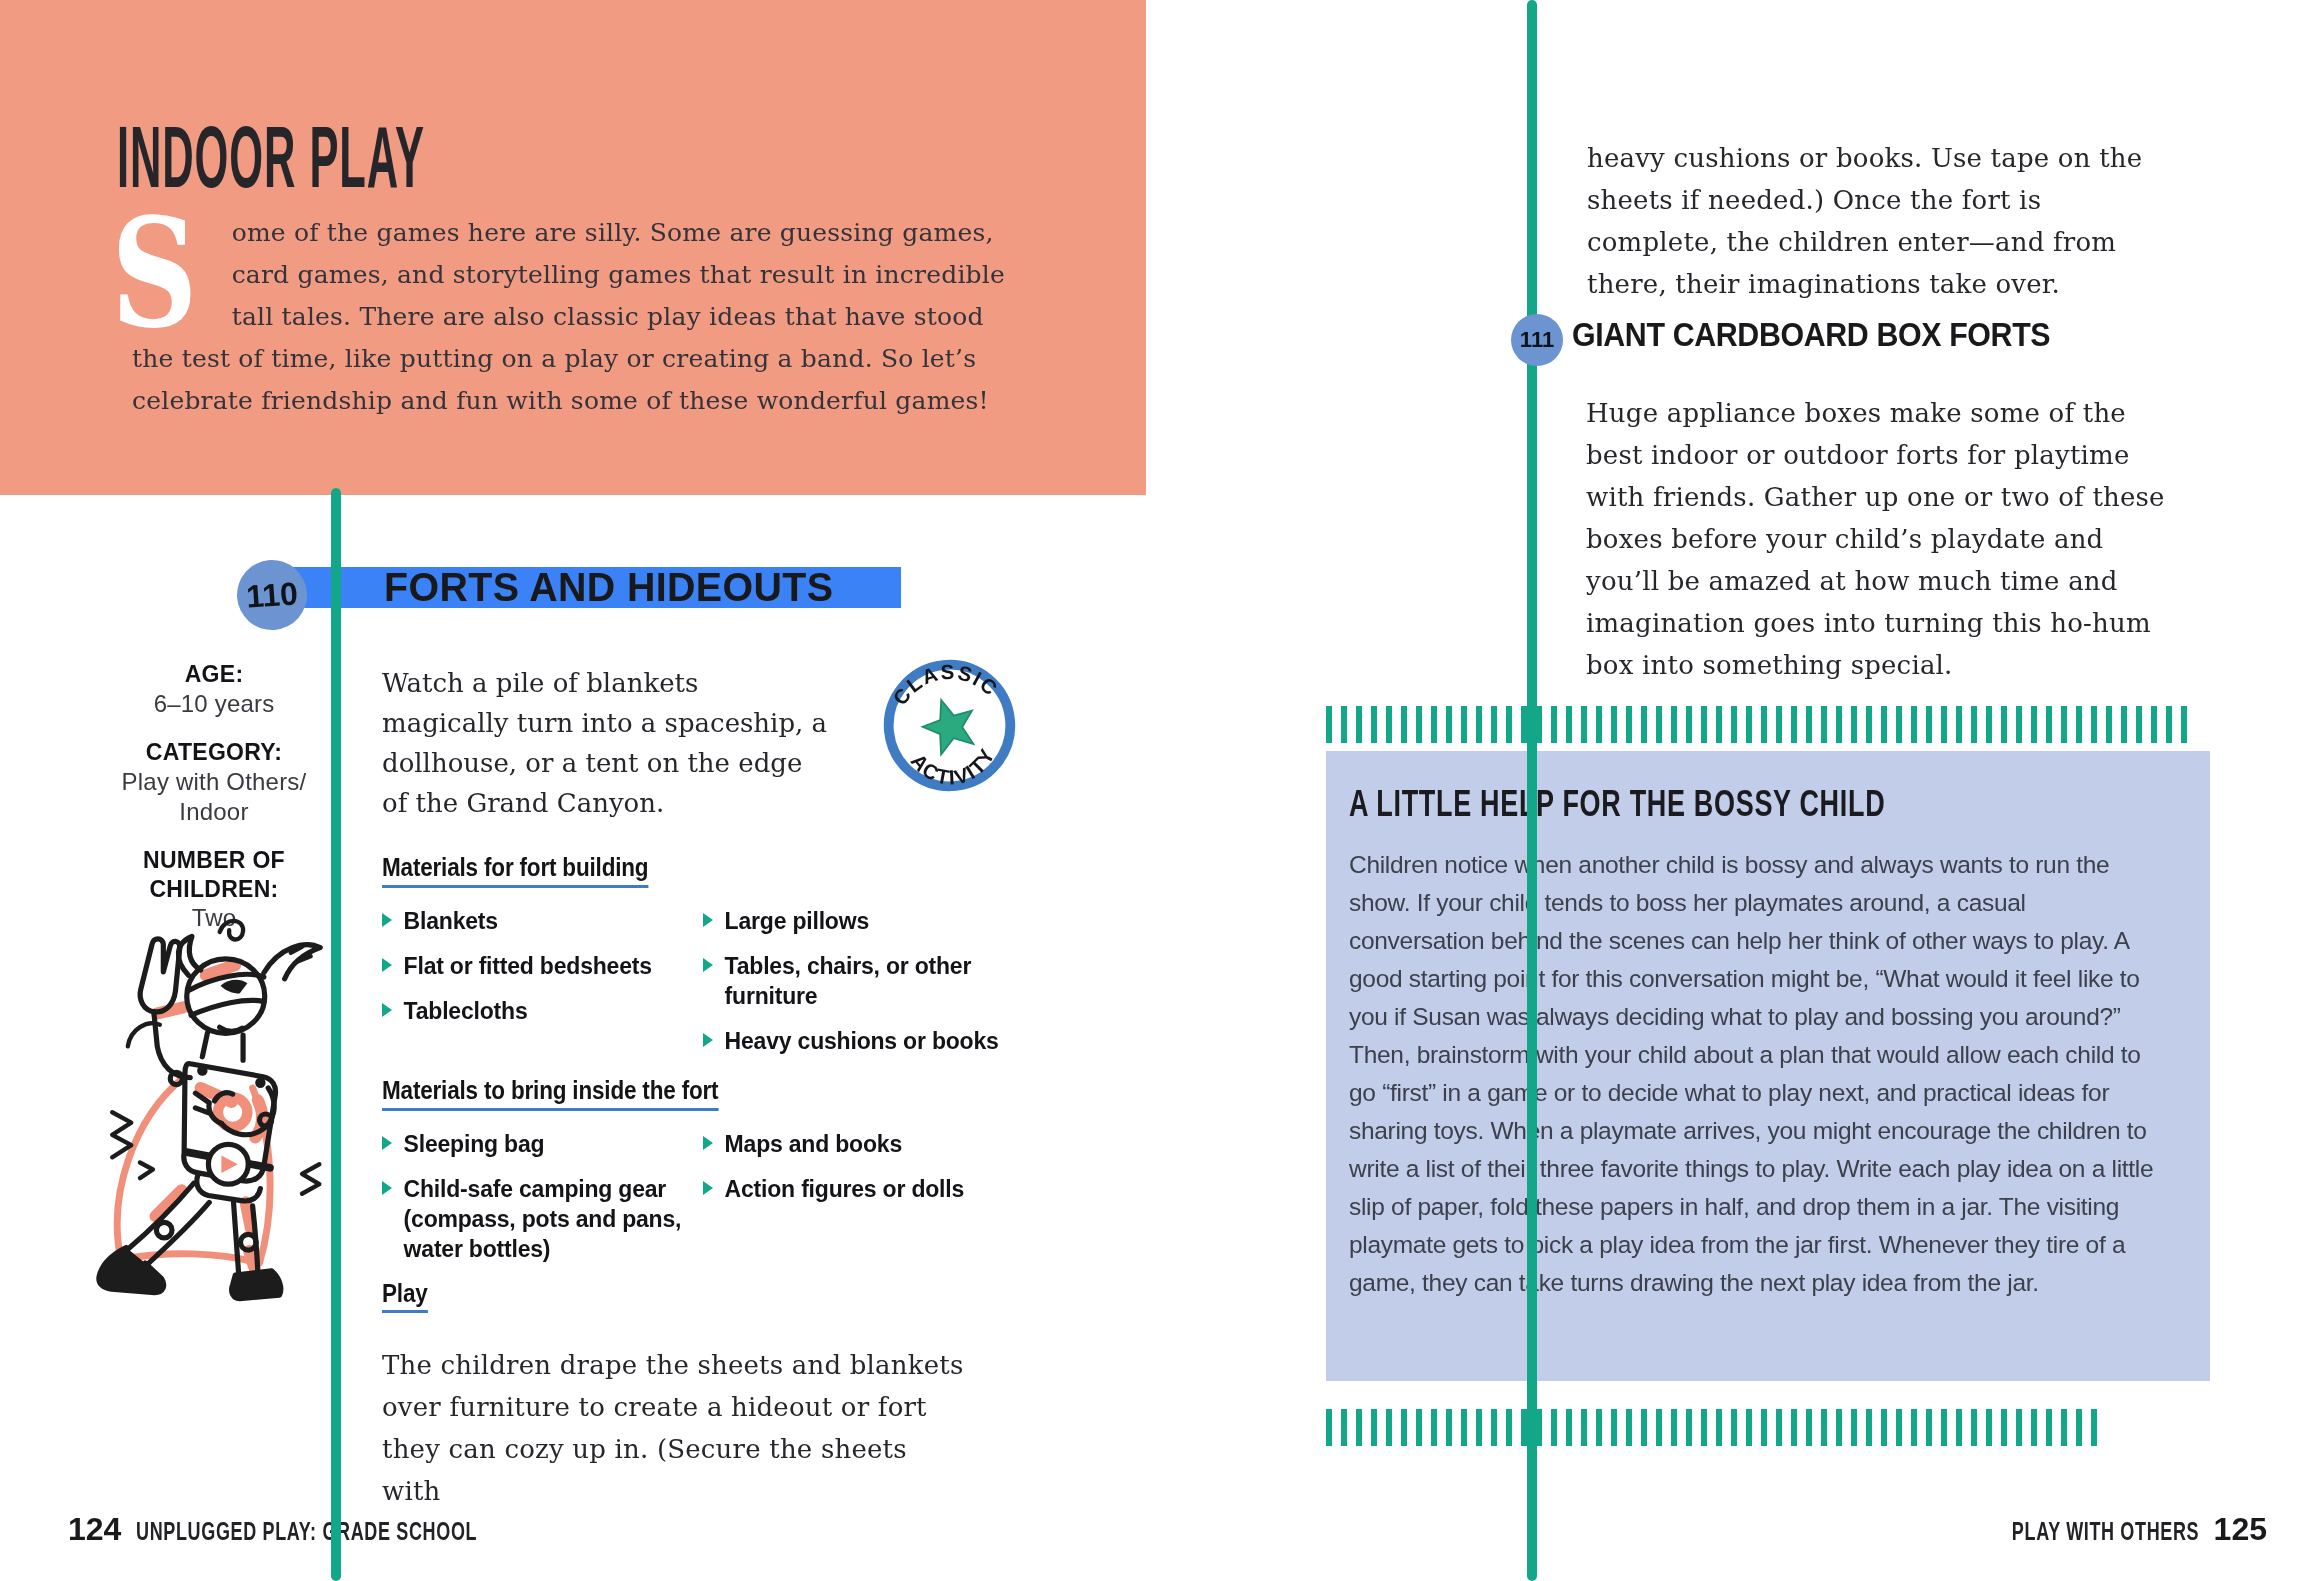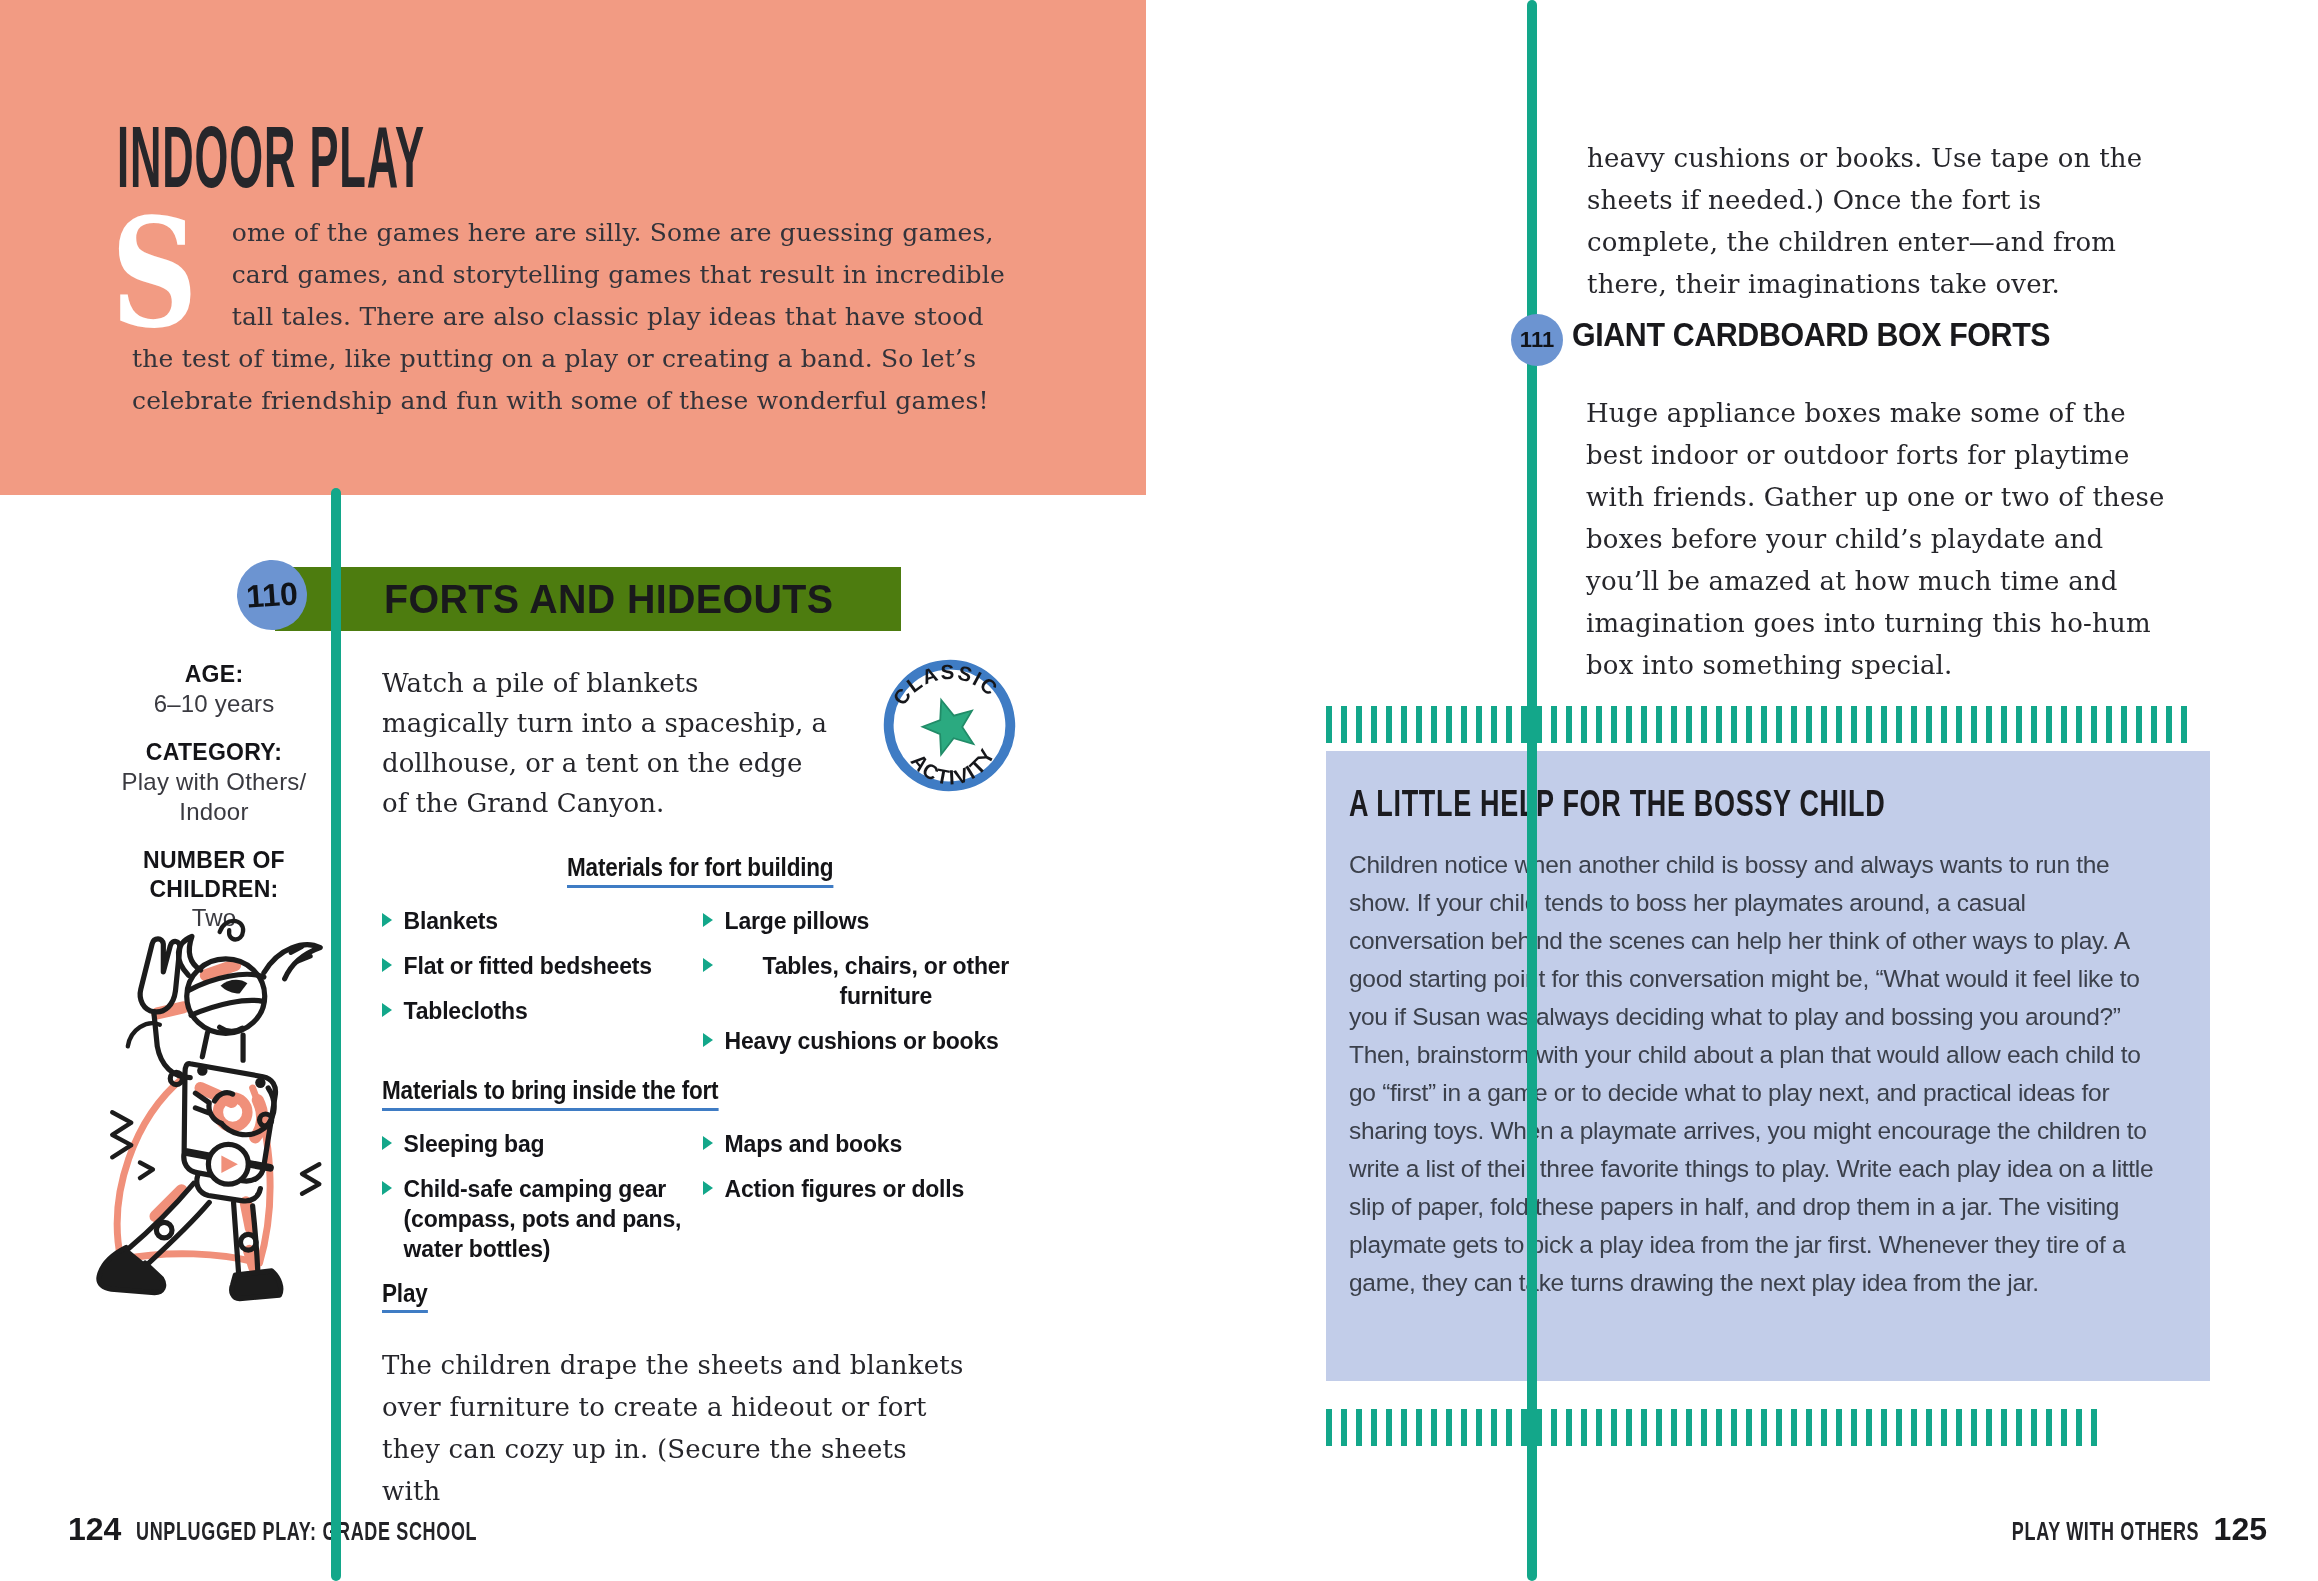--- a/index.html
+++ b/index.html
@@ -14,21 +14,21 @@
       color:#26262a;line-height:85px;white-space:nowrap;}
   .condX{display:inline-block;transform:scaleX(.5);transform-origin:0 50%;}
   .intro{left:132px;top:212px;width:892px;font-size:25px;line-height:42px;color:#33333a;letter-spacing:0.2px;}
   .dropcap{float:left;font-family:"DejaVu Serif",serif;font-weight:700;font-size:150px;line-height:105px;
       color:#ffffff;margin:9px 12.5px 0 -21.4px;transform:scaleX(.8);transform-origin:0 0;}
 
   .vline{background:#13A78A;border-radius:5.4px;z-index:6;}
   .vline-left{left:331px;top:488px;width:9.8px;height:1093px;}
   .vline-right{left:1527px;top:0;width:9.8px;height:1581px;}
 
-  .banner{left:275px;top:567px;width:626px;height:64px;background:#4d7c0f;display:flex;align-items:center;z-index:1;}
+  .banner{left:275px;top:567px;width:626px;height:41px;background:#3b82f6;display:flex;align-items:center;z-index:1;}
   .banner-title{margin-left:109px;font-size:41px;font-weight:800;letter-spacing:0.4px;color:#19191c;
       transform:scaleX(.96);transform-origin:0 50%;white-space:nowrap;}
   .numcircle{border-radius:50%;background:#6C94D1;display:flex;align-items:center;justify-content:center;
       font-weight:800;color:#101319;z-index:7;}
   .c110{left:237px;top:560px;width:70px;height:70px;font-size:32px;transform:rotate(-4deg);}
   .c111{left:1511px;top:314px;width:52px;height:52px;font-size:22px;}
 
   .meta{left:97px;top:660px;width:234px;text-align:center;}
   .meta .grp{margin-bottom:19.6px;}
   .meta .lbl{font-size:23px;font-weight:800;letter-spacing:0.3px;color:#141418;line-height:28.5px;}
@@ -36,21 +36,21 @@
 
   .robot{left:55px;top:906px;width:299px;height:416px;}
   .badge{left:878px;top:654px;width:143px;height:143px;transform:rotate(-6deg);}
   .badge-text{font-family:"Liberation Sans",sans-serif;font-weight:bold;font-size:23px;letter-spacing:2px;fill:#15161a;}
 
   .main{left:382px;top:663px;width:665px;}
   .desc{width:446px;font-size:26px;line-height:40px;color:#26262b;margin:0;}
   .sec-heading{display:inline-block;font-size:25px;font-weight:700;color:#141416;letter-spacing:-0.2px;
       border-bottom:3.6px solid #3F7CC4;padding-bottom:2.7px;margin:0 0 18px 0;
       transform:scaleX(.9);transform-origin:0 50%;white-space:nowrap;}
-  .sec1{margin-top:30px;text-align:center;}
+  .sec1{margin-top:30px;}
   .cols{display:grid;grid-template-columns:321px 1fr;}
   ul.blist{list-style:none;margin:0;padding:0;}
   ul.blist li{display:flex;gap:11.6px;font-size:23px;font-weight:600;line-height:30px;color:#141418;
       margin-bottom:15px;letter-spacing:-0.2px;}
   .tri{flex:none;width:0;height:0;border-left:10.7px solid #13A78A;border-top:7.1px solid transparent;
       border-bottom:7.1px solid transparent;margin-top:7.1px;}
   .play-para{width:589px;font-size:26px;line-height:42px;color:#26262b;margin:12.5px 0 0 0;letter-spacing:0.2px;}
   .sec-gap{margin-top:5.4px;}
 
   

